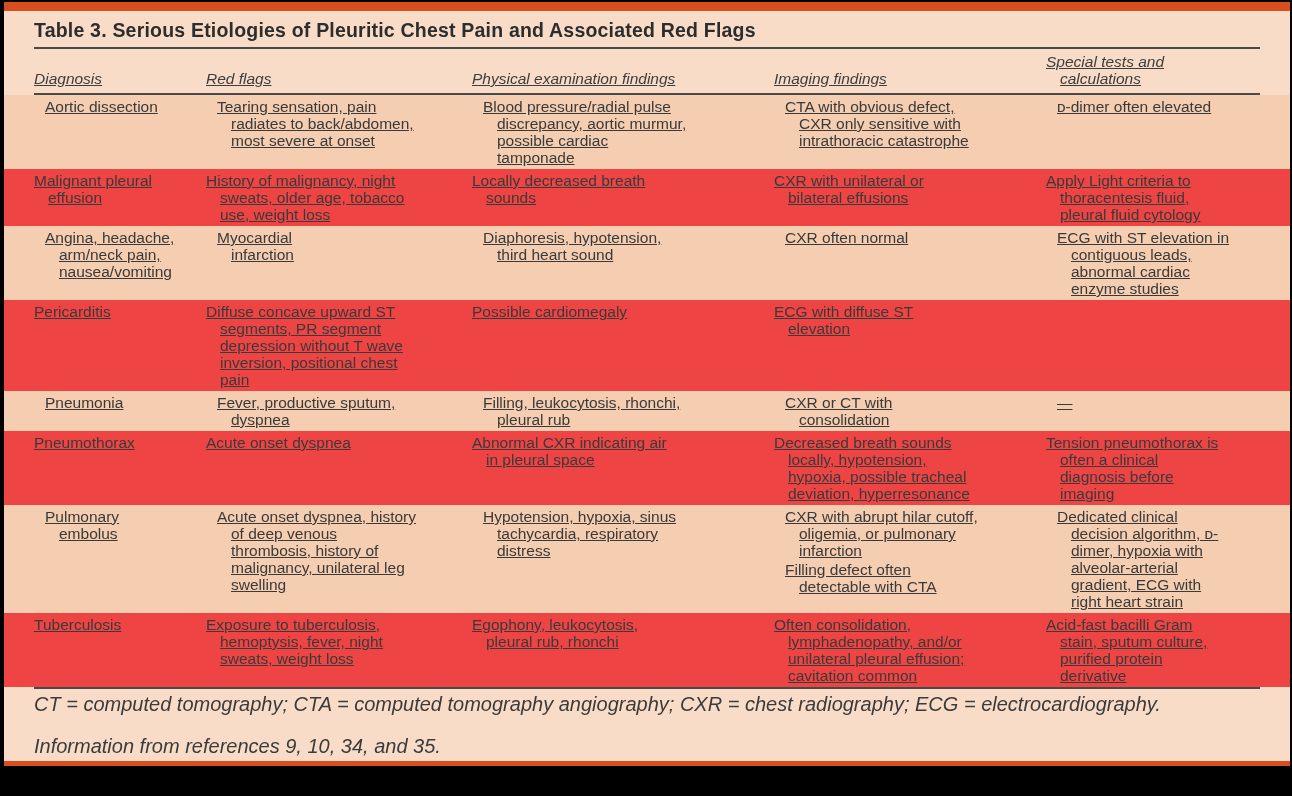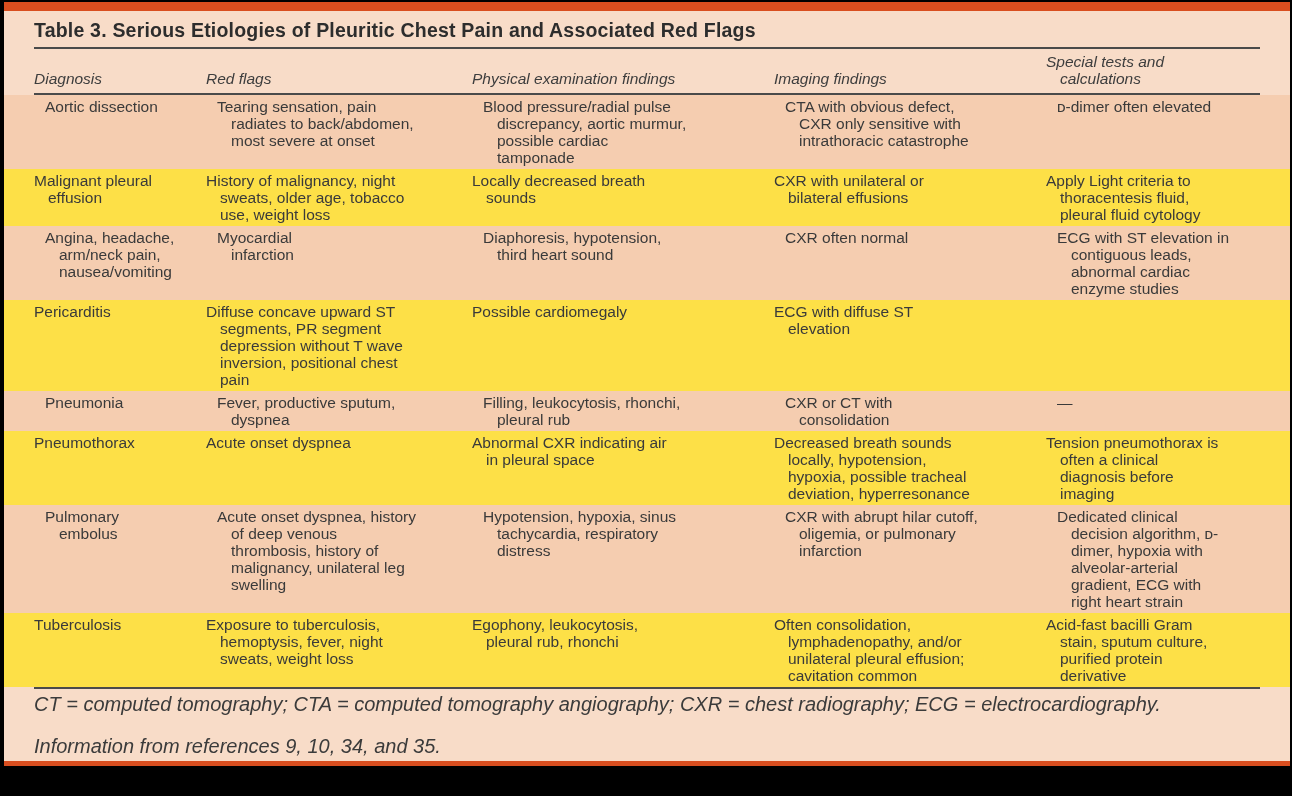--- a/index.html
+++ b/index.html
@@ -20,24 +20,24 @@
   .table-title { font-size:19.5px; font-weight:bold; color:#2d2d2d; letter-spacing:.2px; line-height:24px; }
   .rule { border-top:2px solid #4a4a4a; margin:5px 30px 0 30px; }
   .rule.header-rule { margin-top:0; }
   .rule.bottom-rule { margin-top:0; border-top-width:2px; }
 
   .grid { display:grid; grid-template-columns:172px 266px 302px 272px 1fr; }
 
   .header-row { align-items:end; padding:4px 30px 6px 30px; }
   .header-cell { font-style:italic; font-size:15.5px; line-height:17px; color:#3d3d3d; }
 
-  .row { font-size:15.5px; line-height:17px; padding:3px 30px 3px 30px; background:#fde047; }
+  .row { font-size:15.5px; line-height:17px; padding:3px 30px 3px 30px; background:#ef4444; }
   .row.shaded { background:#f5cdb0;padding-left:41px; }
 
-  .cell { padding-left:14px; text-indent:-14px; }
+  .cell { padding-left:14px; text-indent:-14px;text-decoration:underline; }
   .cell p { margin:0; padding:0; }
   .cell p + p:not(:empty) { margin-top:2px; }
 
   .c-diag { max-width:128px; }
   .c-red  { max-width:204px; }
   .c-phys { max-width:206px; }
   .c-img  { max-width:198px; }
   .c-spec { max-width:175px; }
 
   .footnotes { padding:6px 30px 6px 30px; font-style:italic; font-size:20px; line-height:18px; color:#3b3b3b; }
@@ -112,20 +112,21 @@
       <div class="cell c-phys">Decreased breath sounds locally, hypotension, hypoxia, possible tracheal deviation, hyperresonance</div>
       <div class="cell c-spec">Tension pneumo­thorax is often a clinical diagnosis before imaging</div>
     </div>
 
     <div class="grid row shaded">
       <div class="cell c-diag">Pulmonary embolus</div>
       <div class="cell c-red">Acute onset dyspnea, history of deep venous thrombosis, history of malignancy, unilateral leg swelling</div>
       <div class="cell c-phys">Hypotension, hypoxia, sinus tachycardia, respiratory distress</div>
       <div class="cell c-img">
         <p>CXR with abrupt hilar cutoff, oligemia, or pulmonary infarction</p>
+        <p>Filling defect often detectable with CTA</p>
       </div>
       <div class="cell c-spec">Dedicated clinical decision algorithm, ᴅ-dimer, hypoxia with alveolar-arterial gradient, ECG with right heart strain</div>
     </div>
 
     <div class="grid row">
       <div class="cell c-diag">Tuberculosis</div>
       <div class="cell c-red">Exposure to tuberculosis, hemoptysis, fever, night sweats, weight loss</div>
       <div class="cell c-phys">Egophony, leukocytosis, pleural rub, rhonchi</div>
       <div class="cell c-img">Often consolidation, lymphadenopathy, and/or unilateral pleural effusion; cavitation common</div>
       <div class="cell c-spec">Acid-fast bacilli Gram stain, sputum culture, purified protein derivative</div>

